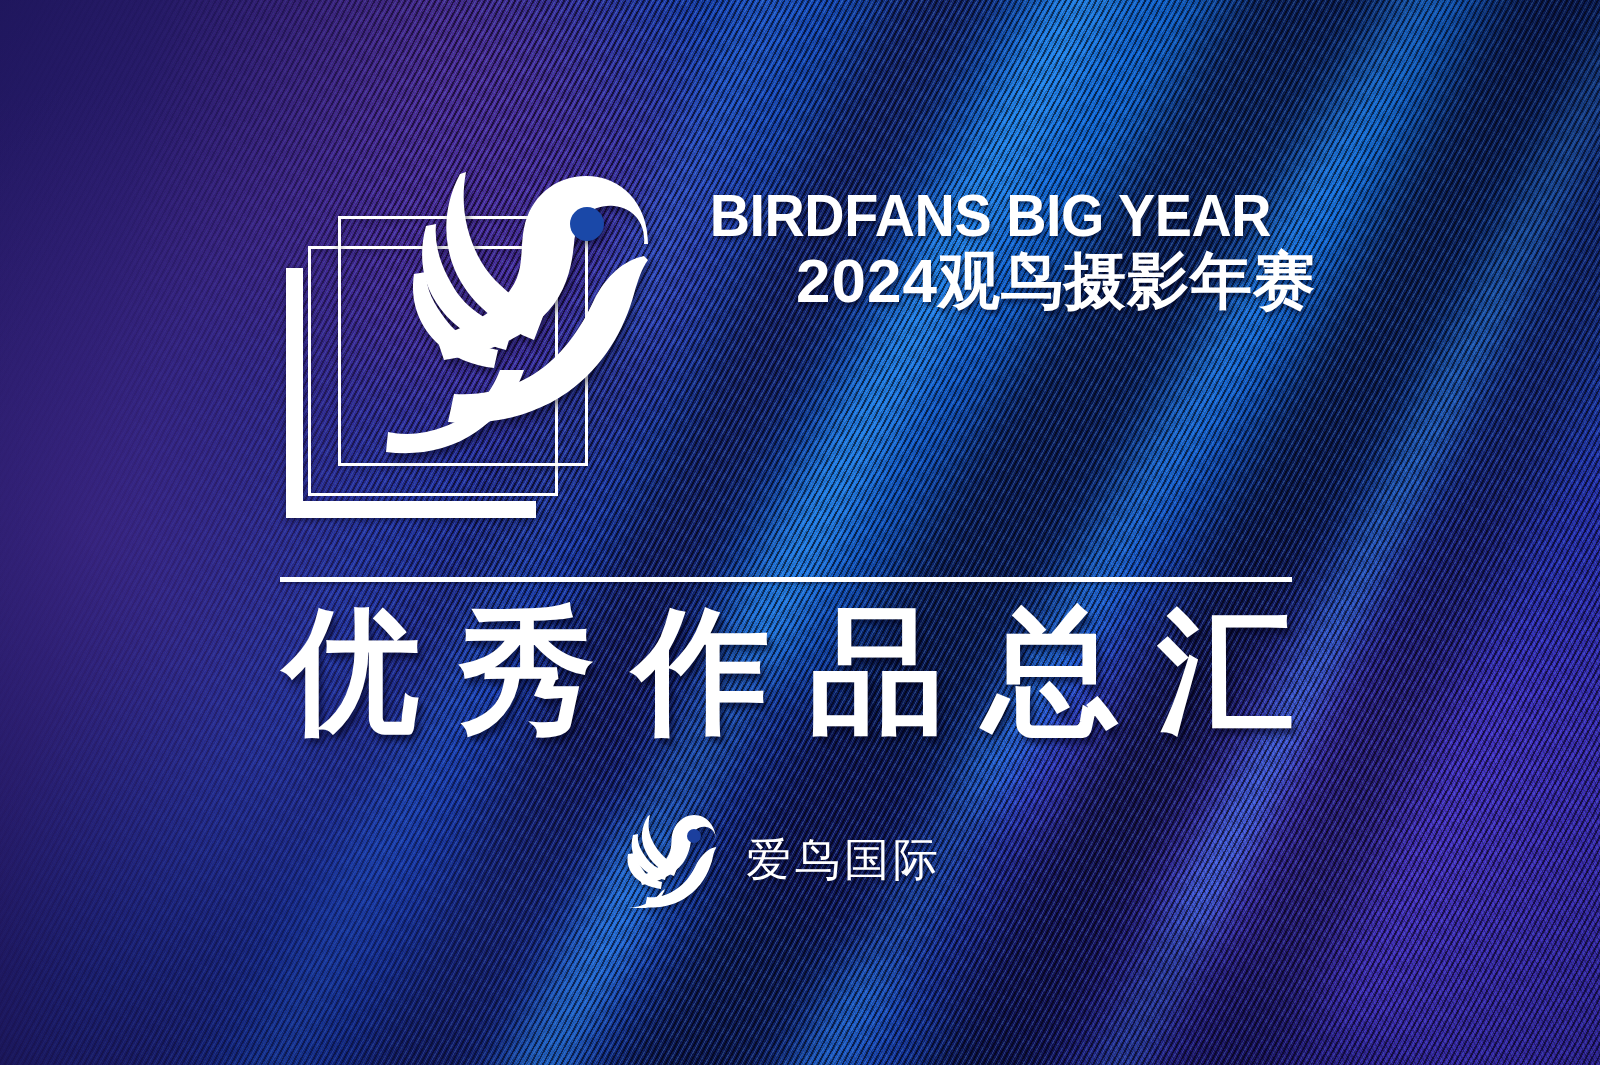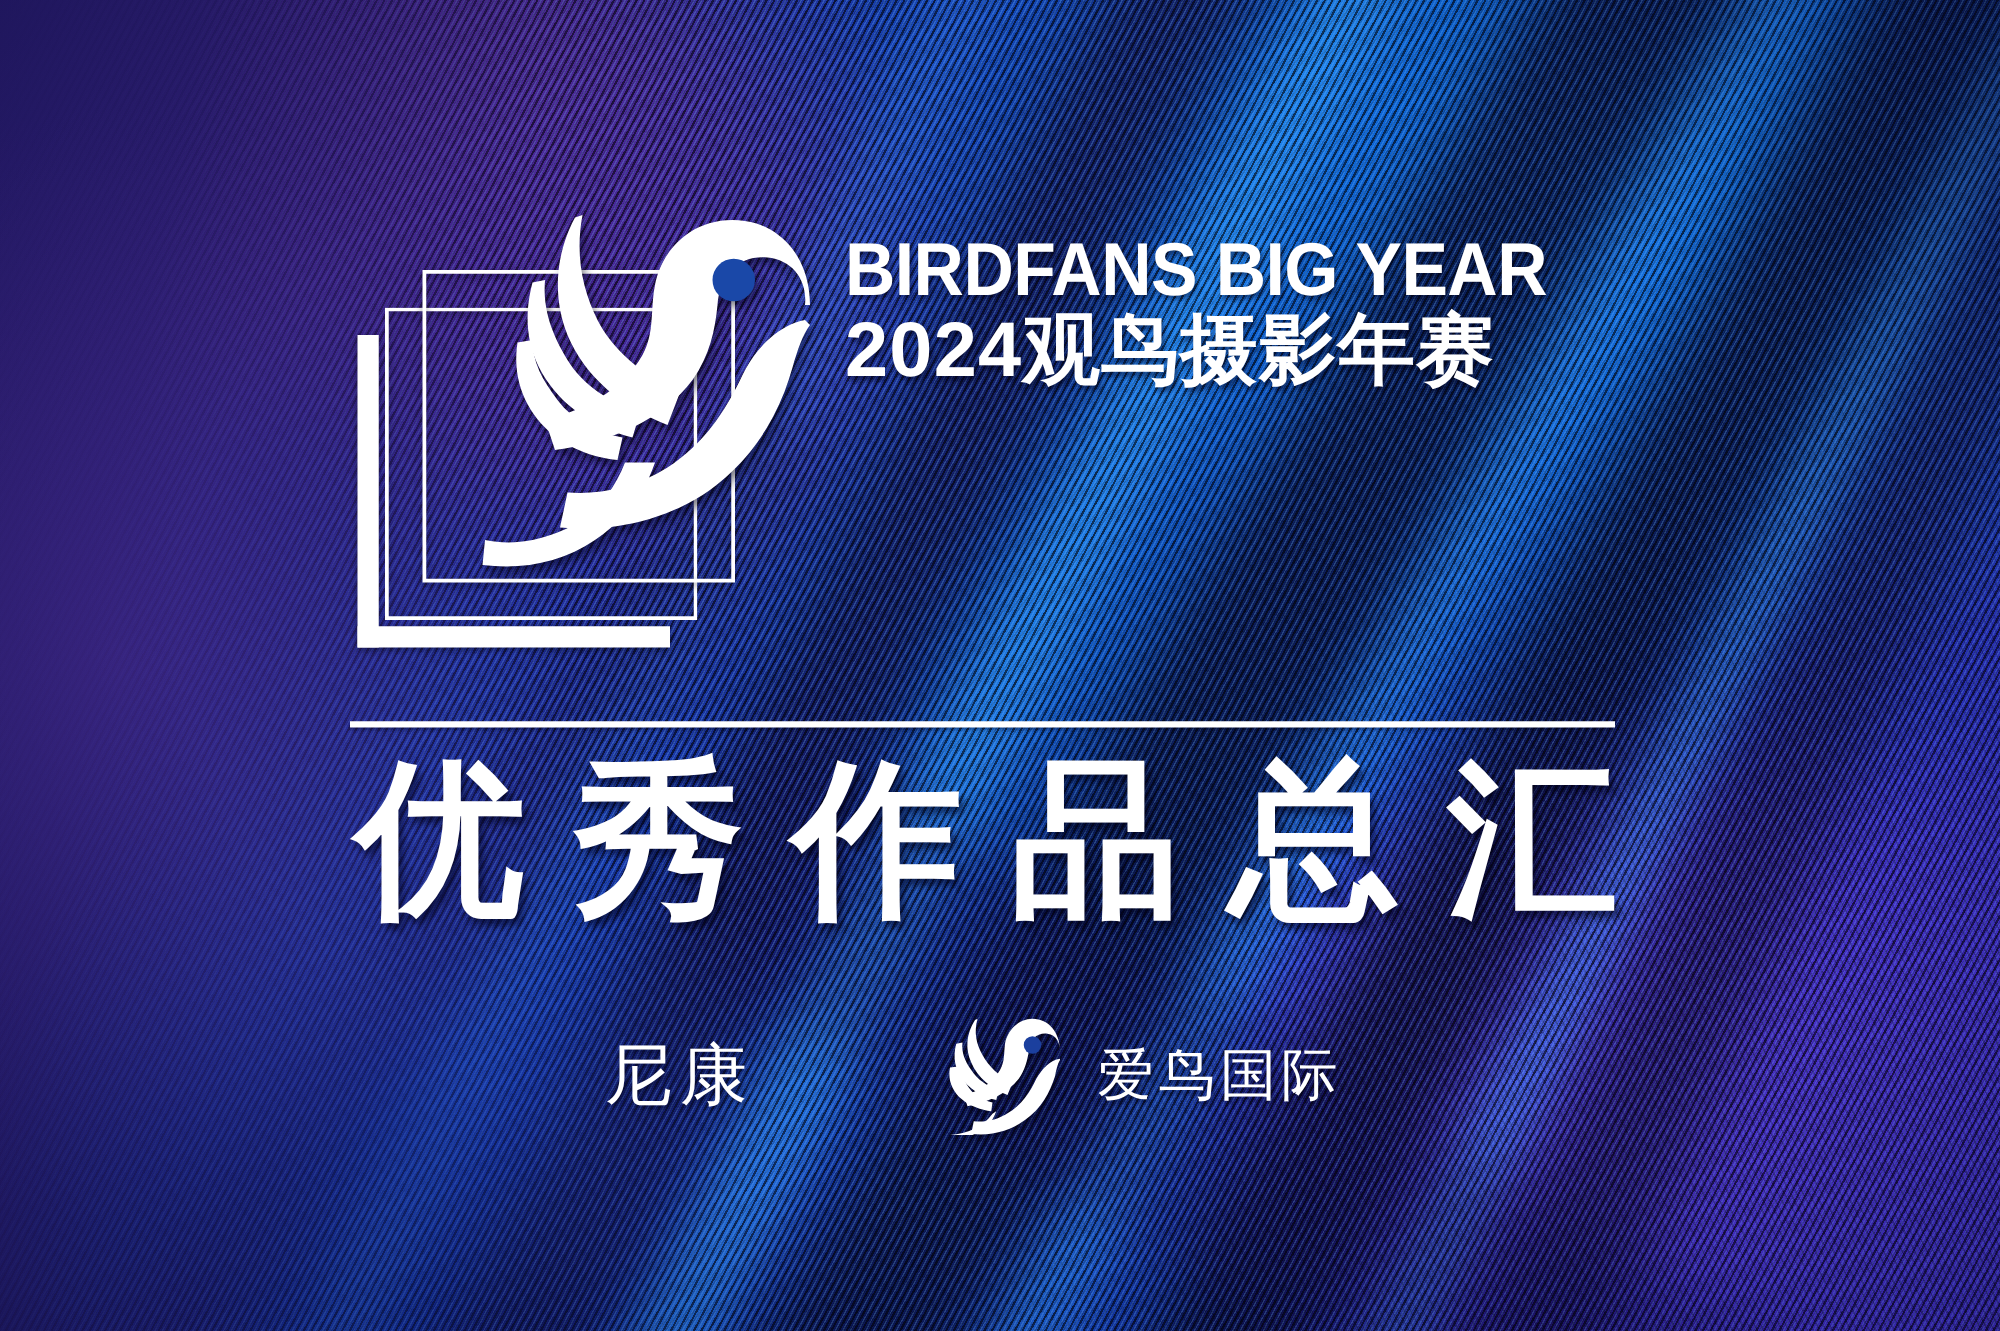--- a/index.html
+++ b/index.html
@@ -5,20 +5,21 @@
 <style>
   html,body{margin:0;padding:0;background:#11123a;}
   *{box-sizing:border-box;}
 
   .stage{
     position:relative;
     width:1600px;height:1065px;
     overflow:hidden;
     font-family:"Liberation Sans","DejaVu Sans",sans-serif;
     background:#0c4a6e;
+    text-align:right;
   }
 
   
   .bg{position:absolute;inset:0;overflow:hidden;}
 
   
   .bg-base{
     position:absolute;inset:-6%;
     background:
       radial-gradient(ellipse 46% 62% at 97% 92%, #4636d4 0%, rgba(70,54,212,0.85) 26%, rgba(52,40,160,0) 62%),
@@ -310,21 +311,20 @@
       <span>秀</span>
       <span>作</span>
       <span>品</span>
       <span>总</span>
       <span>汇</span>
     </div>
 
     <div class="sponsors">
 
       <div class="sponsor">
-        <div class="nikon-cn">尼康</div>
       </div>
 
       <div class="sponsor">
         <div class="aibird-mark">
           <svg viewBox="0 0 98 96" xmlns="http://www.w3.org/2000/svg" aria-hidden="true">
             <g fill="#ffffff">
               <path d="M30 4 C 23 15, 22 27, 27 38 C 32 50, 43 59, 56 64 L 60 54
                        C 49 49, 41 41, 36 32 C 31 23, 29 14, 32 3 Z"></path>
               <path d="M15 23 C 12 34, 14 44, 21 53 C 28 61, 38 66, 47 68 L 49 60
                        C 40 57, 32 52, 27 44 C 22 37, 19 30, 20 22 Z"></path>

